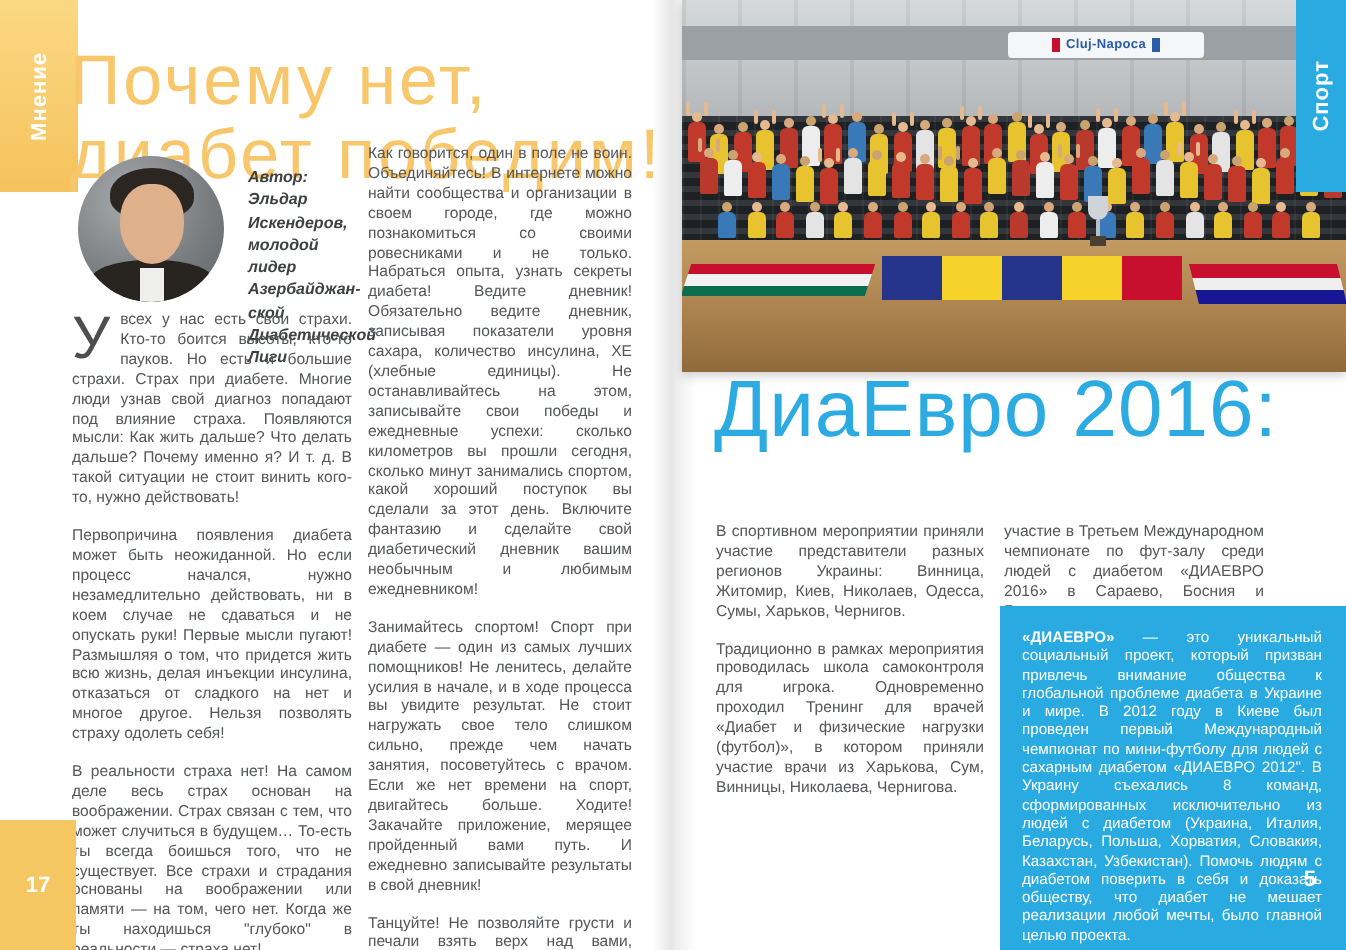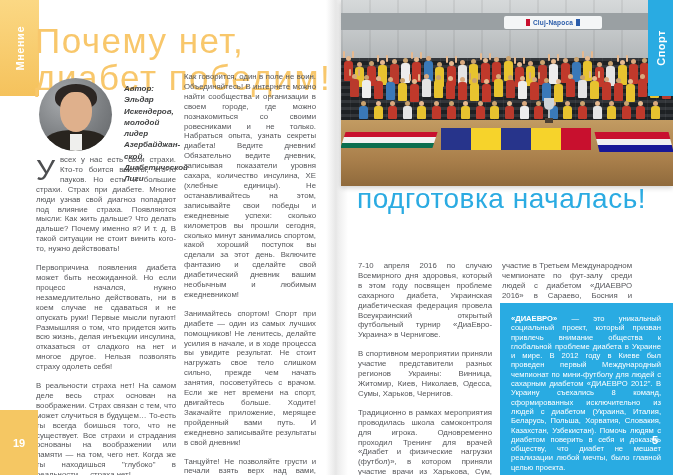--- a/index.html
+++ b/index.html
@@ -115,21 +115,21 @@
     </div>
 
     <div class="col col2-left">
       <p>Как говорится, один в поле не воин. Объединяйтесь! В интернете можно найти сообщества и организации в своем городе, где можно познакомиться со своими ровесниками и не только. Набраться опыта, узнать секреты диабета! Ведите дневник! Обязательно ведите дневник, записывая показатели уровня сахара, количество инсулина, ХЕ (хлебные единицы). Не останавливайтесь на этом, записывайте свои победы и ежедневные успехи: сколько километров вы прошли сегодня, сколько минут занимались спортом, какой хороший поступок вы сделали за этот день. Включите фантазию и сделайте свой диабетический дневник вашим необычным и любимым ежедневником!</p>
       <p>Занимайтесь спортом! Спорт при диабете — один из самых лучших помощников! Не ленитесь, делайте усилия в начале, и в ходе процесса вы увидите результат. Не стоит нагружать свое тело слишком сильно, прежде чем начать занятия, посоветуйтесь с врачом. Если же нет времени на спорт, двигайтесь больше. Ходите! Закачайте приложение, мерящее пройденный вами путь. И ежедневно записывайте результаты в свой дневник!</p>
       <p>Танцуйте! Не позволяйте грусти и печали взять верх над вами, танцуйте чаще, дома, на работе, в клубе, запишитесь на танцы! Танцуя, вы не только улучшаете уровень сахара в крови, но и улучшаете свой настрой, настроение и запасетесь позитивной энергией на весь день! Слушайте хорошую музыку! Будьте в тонусе, ни в коем случае не грустите.</p>
 
     </div>
 
     <div class="pagebox-left">
-      <span class="pagenum">19</span>
+      <span class="pagenum">17</span>
     </div>
   </section>
 
   <div class="gutter"></div>
 
   <section>
 
     <div class="photo">
       <div class="arena-top"></div>
       <div class="ribbon"></div>
@@ -510,25 +510,24 @@
           <div class="stem"></div>
           <div class="base"></div>
       </div>
     </div>
 
     <div class="vtab tab-cyan">
       <span class="vtext">Спорт</span>
     </div>
 
     <h1 class="title-right">
-      <span class="t2">подготовка началась!</span>
+      <span class="t1">ДиаЕвро 2016:</span>
     </h1>
 
     <div class="col col1-right">
-      <p>7-10 апреля 2016 по случаю Всемирного дня здоровья, который в этом году посвящен проблеме сахарного диабета, Украинская диабетическая федерация провела Всеукраинский открытый футбольный турнир «ДиаЕвро-Украина» в Чернигове.</p>
       <p>В спортивном мероприятии приняли участие представители разных регионов Украины: Винница, Житомир, Киев, Николаев, Одесса, Сумы, Харьков, Чернигов.</p>
       <p>Традиционно в рамках мероприятия проводилась школа самоконтроля для игрока. Одновременно проходил Тренинг для врачей «Диабет и физические нагрузки (футбол)», в котором приняли участие врачи из Харькова, Сум, Винницы, Николаева, Чернигова.</p>
 
     </div>
 
     <div class="col col2-right">
       <p>участие в Третьем Международном чемпионате по фут-залу среди людей с диабетом «ДИАЕВРО 2016» в Сараево, Босния и Герцеговина.</p>
     </div>
 
     <div class="cyanbox">

